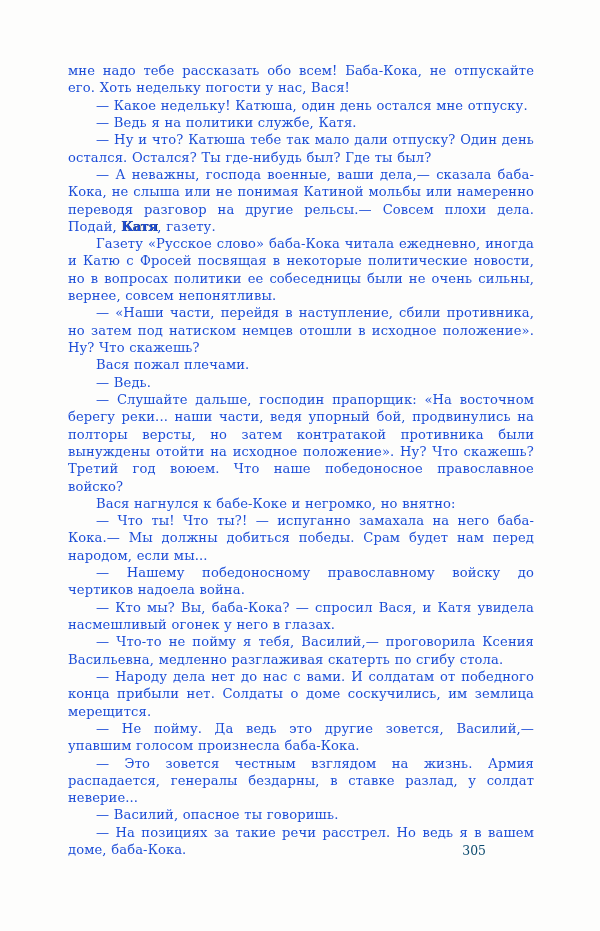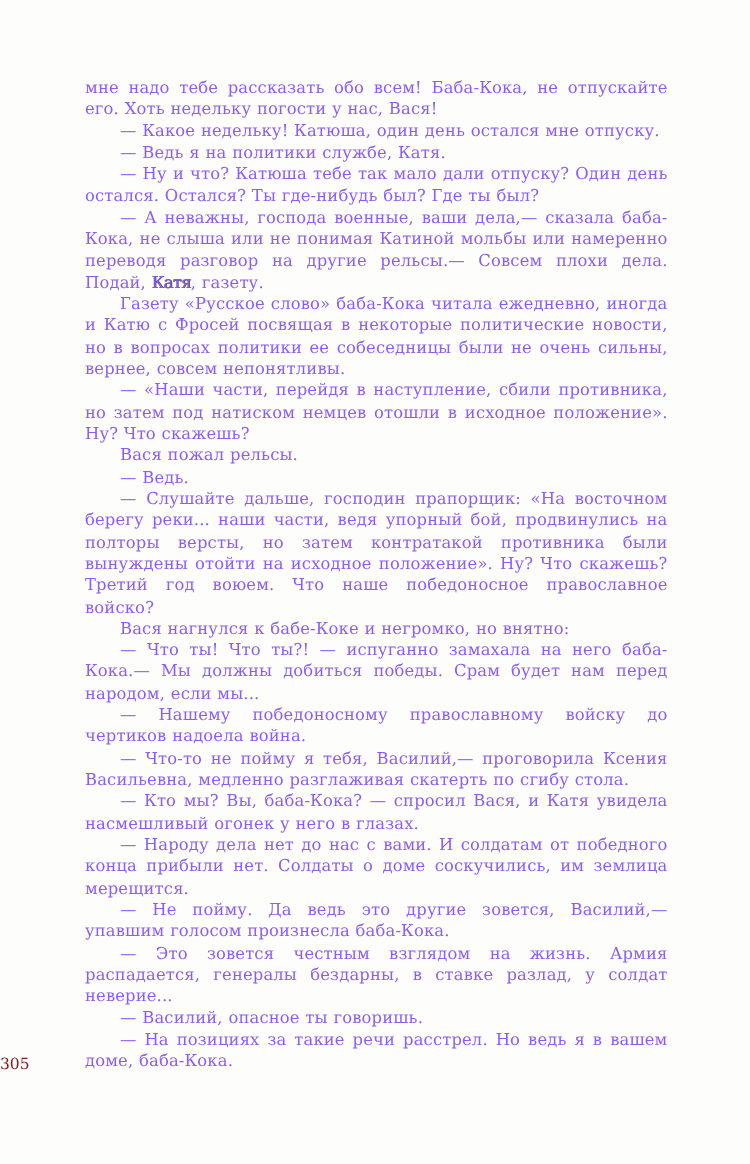--- a/index.html
+++ b/index.html
@@ -32,67 +32,67 @@
   p.para {
     margin: 0;
     text-align: justify;
     text-justify: inter-word;
     font-size: 13.1px;
     line-height: 17.32px;
     letter-spacing: 0.12px;
     word-spacing: 0.3px;
     text-indent: 28px;
     hyphens: manual;
-    color: #8b5cf6;
+    color: #1d4ed8;
   }
   p.para.noindent {
     text-indent: 0;
   }
   
   .smudge {
-    font-weight: 400;
+    font-weight: 700;
     letter-spacing: -0.55px;
     text-shadow: 0.45px 0 0 rgba(10,10,10,0.85), -0.3px 0 0 rgba(10,10,10,0.5);
   }
   .folio {
     position: absolute;
     left: 0;
     top: 843px;
     width: 486px;
-    text-align: left;
+    text-align: right;
     font-size: 12.4px;
     line-height: 16px;
-    color: #7f1d1d;
+    color: #0c4a6e;
     font-family: "DejaVu Serif", serif;
   }
 </style>
 </head>
 <body>
 
 <div class="page">
 
   <div class="textblock">
 
     <p class="para noindent">мне надо тебе рассказать обо всем! Баба-Кока, не отпускайте его. Хоть недельку погости у нас, Вася!</p>
     <p class="para">— Какое недельку! Катюша, один день остался мне отпуску.</p>
     <p class="para">— Ведь я на политики службе, Катя.</p>
     <p class="para">— Ну и что? Катюша тебе так мало дали отпуску? Один день остался. Остался? Ты где-нибудь был? Где ты был?</p>
 
     <p class="para"><span>— А неважны, господа военные, ваши дела,— сказала баба-Кока, не слыша или не понимая Катиной мольбы или намеренно переводя разговор на другие рельсы.— Совсем плохи дела. Подай, </span><span class="smudge">Катя</span><span>, газету.</span></p>
 
     <p class="para">Газету «Русское слово» баба-Кока читала ежедневно, иногда и Катю с Фросей посвящая в некоторые политические новости, но в вопросах политики ее собеседницы были не очень сильны, вернее, совсем непонятливы.</p>
     <p class="para">— «Наши части, перейдя в наступление, сбили противника, но затем под натиском немцев отошли в исходное положение». Ну? Что скажешь?</p>
-    <p class="para">Вася пожал рельсы.</p>
+    <p class="para">Вася пожал плечами.</p>
     <p class="para">— Ведь.</p>
     <p class="para">— Слушайте дальше, господин прапорщик: «На восточном берегу реки... наши части, ведя упорный бой, продвинулись на полторы версты, но затем контратакой противника были вынуждены отойти на исходное положение». Ну? Что скажешь? Третий год воюем. Что наше победоносное православное войско?</p>
     <p class="para">Вася нагнулся к бабе-Коке и негромко, но внятно:</p>
     <p class="para">— Что ты! Что ты?! — испуганно замахала на него баба-Кока.— Мы должны добиться победы. Срам будет нам перед народом, если мы...</p>
     <p class="para">— Нашему победоносному православному войску до чертиков надоела война.</p>
+    <p class="para">— Кто мы? Вы, баба-Кока? — спросил Вася, и Катя увидела насмешливый огонек у него в глазах.</p>
     <p class="para">— Что-то не пойму я тебя, Василий,— проговорила Ксения Васильевна, медленно разглаживая скатерть по сгибу стола.</p>
-    <p class="para">— Кто мы? Вы, баба-Кока? — спросил Вася, и Катя увидела насмешливый огонек у него в глазах.</p>
     <p class="para">— Народу дела нет до нас с вами. И солдатам от победного конца прибыли нет. Солдаты о доме соскучились, им землица мерещится.</p>
     <p class="para">— Не пойму. Да ведь это другие зовется, Василий,— упавшим голосом произнесла баба-Кока.</p>
     <p class="para">— Это зовется честным взглядом на жизнь. Армия распадается, генералы бездарны, в ставке разлад, у солдат неверие...</p>
     <p class="para">— Василий, опасное ты говоришь.</p>
     <p class="para">— На позициях за такие речи расстрел. Но ведь я в вашем доме, баба-Кока.</p>
 
   </div>
 
   <div class="folio">305</div>
 

